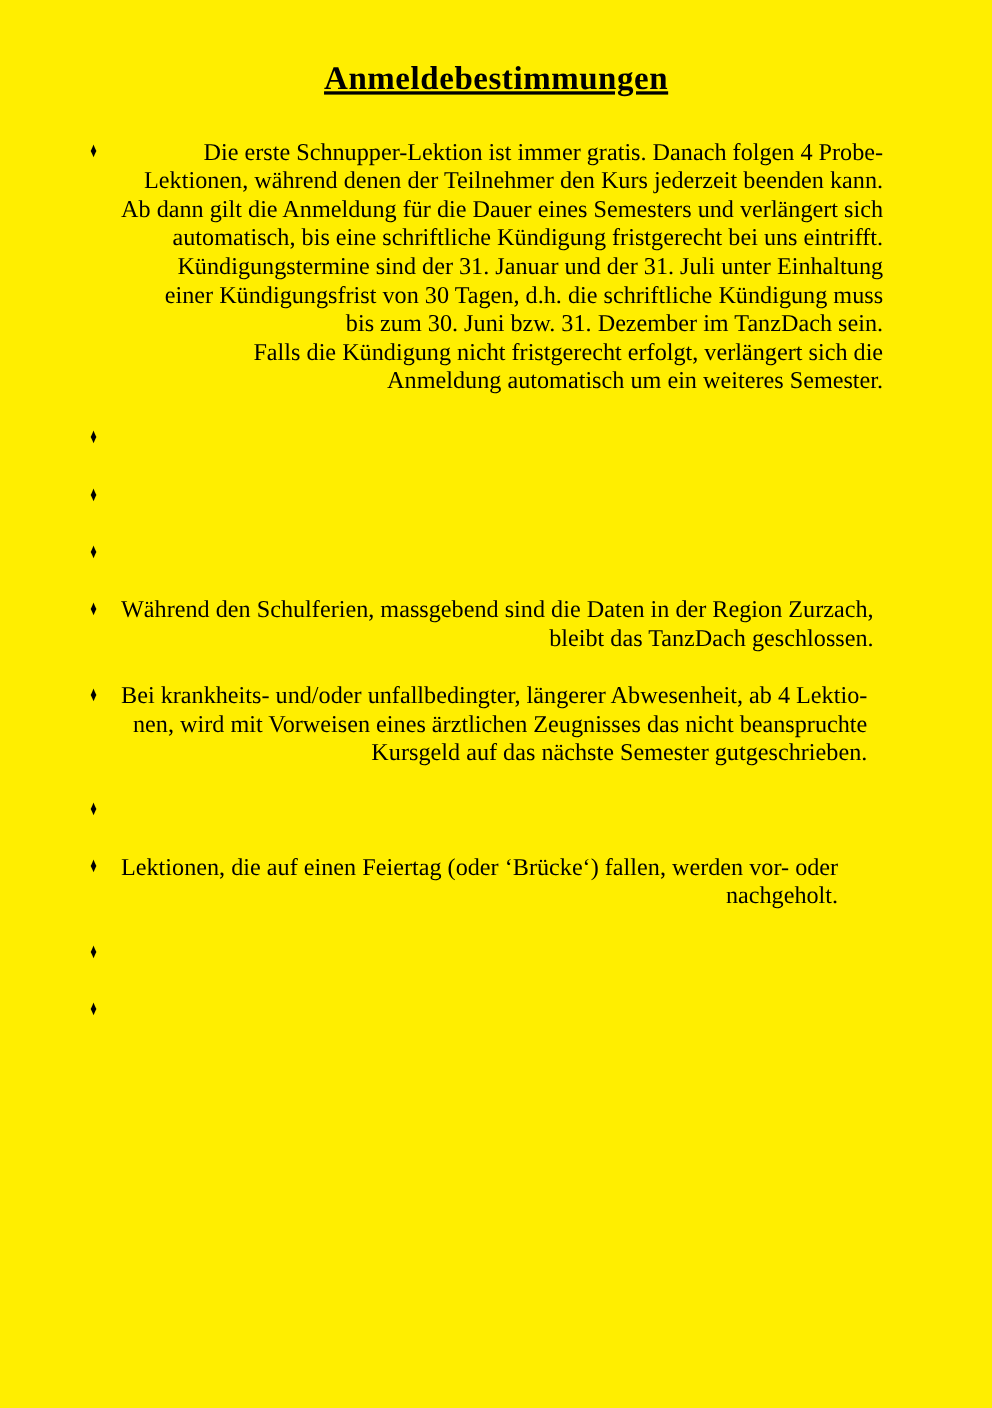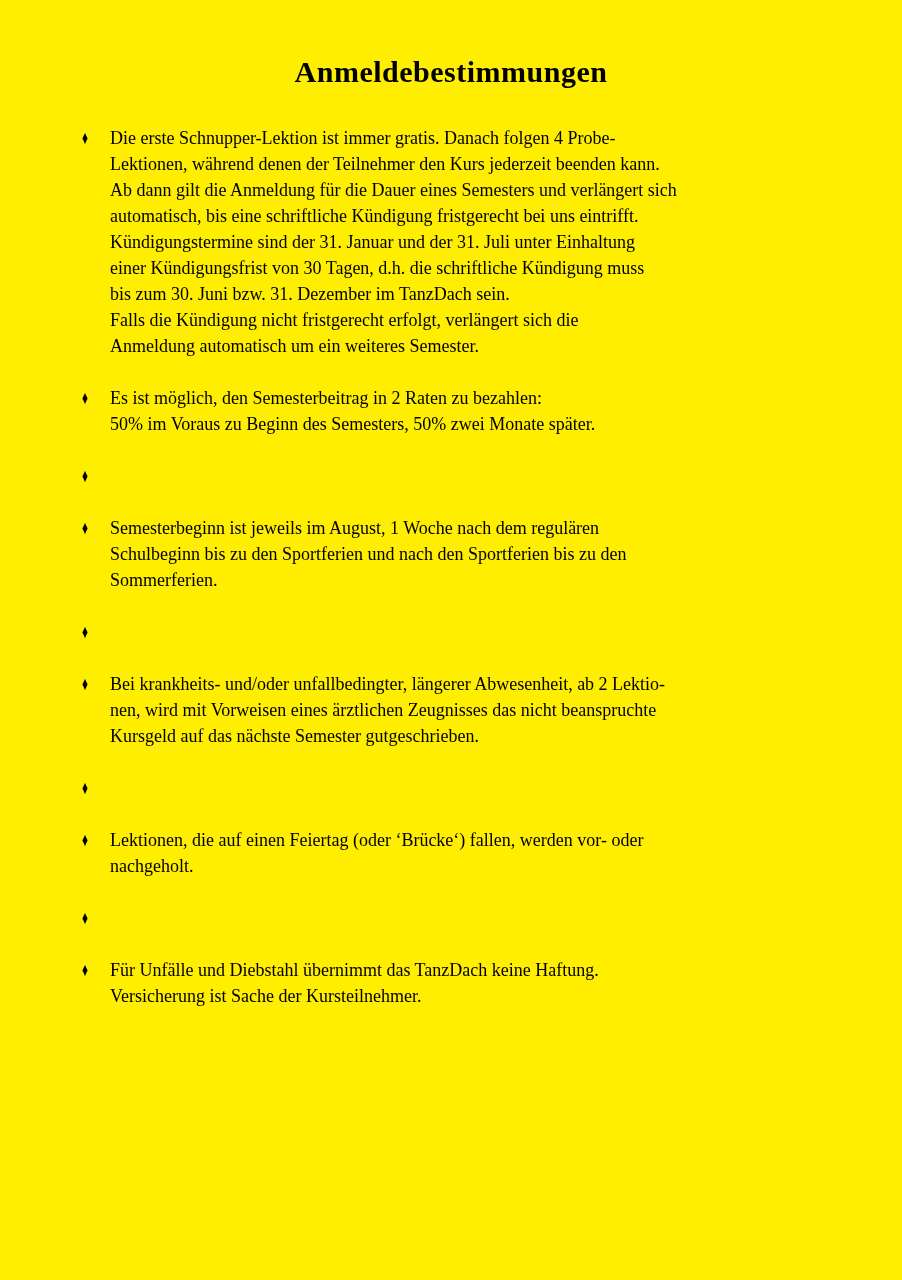--- a/index.html
+++ b/index.html
@@ -20,20 +20,21 @@
     position: relative;
     width: 902px;
     height: 1280px;
     padding-top: 55px;
   }
 
   .doc-title {
     text-align: center;
     font-size: 30px;
     font-weight: bold;
+    text-decoration: underline;
     letter-spacing: 0.5px;
     color: #000000;
   }
 
   .bullet-list {
     margin-top: 36px;
   }
 
   .bullet-item {
     display: flex;
@@ -48,23 +49,24 @@
     font-size: 19px;
     line-height: 26px;
     display: inline-block;
     transform: scaleX(0.62);
     transform-origin: left center;
     color: #000000;
   }
 
   .bullet-text {
     white-space: pre-line;
-    font-size: 18px;
+    font-size: 22px;
     line-height: 26px;
     color: #000000;
+    text-align: right;
   }
 </style>
 </head>
 <body style="background: rgb(255, 238, 0);">
 
 <div class="page">
 
   <h1 class="doc-title">Anmeldebestimmungen</h1>
 
   <div class="bullet-list">
@@ -77,60 +79,55 @@
 automatisch, bis eine schriftliche Kündigung fristgerecht bei uns eintrifft.
 Kündigungstermine sind der 31. Januar und der 31. Juli unter Einhaltung
 einer Kündigungsfrist von 30 Tagen, d.h. die schriftliche Kündigung muss
 bis zum 30. Juni bzw. 31. Dezember im TanzDach sein.
 Falls die Kündigung nicht fristgerecht erfolgt, verlängert sich die
 Anmeldung automatisch um ein weiteres Semester.</div>
     </div>
 
     <div class="bullet-item">
       <span class="bullet-glyph">♦</span>
-      <div class="bullet-text">Es ist möglich, den Semesterbeitrag in 2 Raten zu bezahlen:
-50% im Voraus zu Beginn des Semesters, 50% zwei Monate später.</div>
     </div>
 
     <div class="bullet-item">
       <span class="bullet-glyph">♦</span>
     </div>
 
     <div class="bullet-item">
       <span class="bullet-glyph">♦</span>
-      <div class="bullet-text">Semesterbeginn ist jeweils im August, 1 Woche nach dem regulären
-Schulbeginn bis zu den Sportferien und nach den Sportferien bis zu den
-Sommerferien.</div>
     </div>
 
     <div class="bullet-item">
       <span class="bullet-glyph">♦</span>
+      <div class="bullet-text">Während den Schulferien, massgebend sind die Daten in der Region Zurzach,
+bleibt das TanzDach geschlossen.</div>
     </div>
 
     <div class="bullet-item">
       <span class="bullet-glyph">♦</span>
-      <div class="bullet-text">Bei krankheits- und/oder unfallbedingter, längerer Abwesenheit, ab 2 Lektio-
+      <div class="bullet-text">Bei krankheits- und/oder unfallbedingter, längerer Abwesenheit, ab 4 Lektio-
 nen, wird mit Vorweisen eines ärztlichen Zeugnisses das nicht beanspruchte
 Kursgeld auf das nächste Semester gutgeschrieben.</div>
     </div>
 
     <div class="bullet-item">
       <span class="bullet-glyph">♦</span>
     </div>
 
     <div class="bullet-item">
       <span class="bullet-glyph">♦</span>
       <div class="bullet-text">Lektionen, die auf einen Feiertag (oder ‘Brücke‘) fallen, werden vor- oder
 nachgeholt.</div>
     </div>
 
     <div class="bullet-item">
       <span class="bullet-glyph">♦</span>
     </div>
 
     <div class="bullet-item">
       <span class="bullet-glyph">♦</span>
-      <div class="bullet-text">Für Unfälle und Diebstahl übernimmt das TanzDach keine Haftung.
-Versicherung ist Sache der Kursteilnehmer.</div>
     </div>
 
   </div>
 </div>
 
 </body></html>

